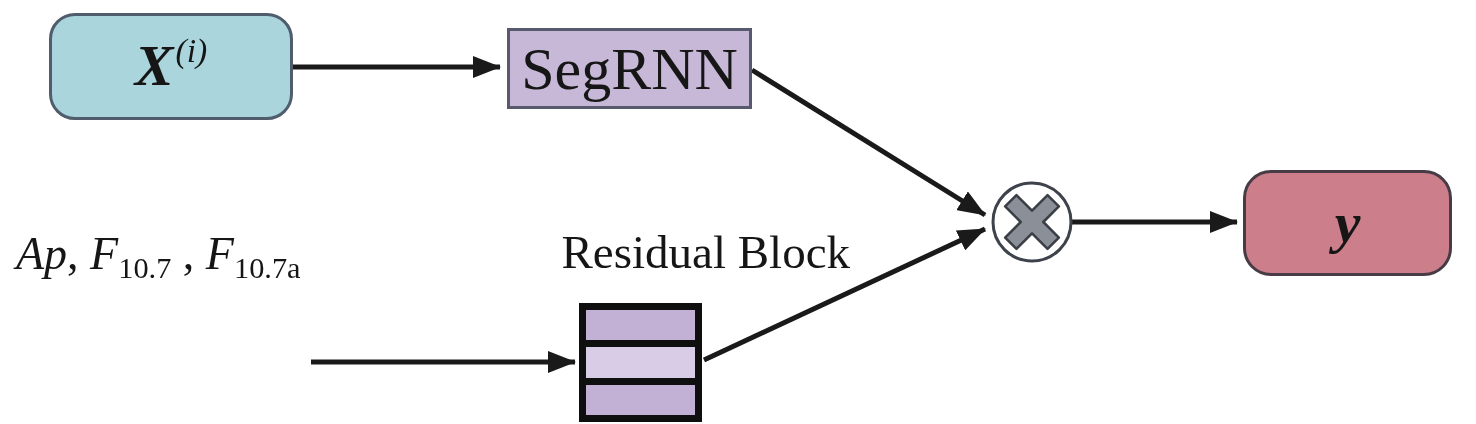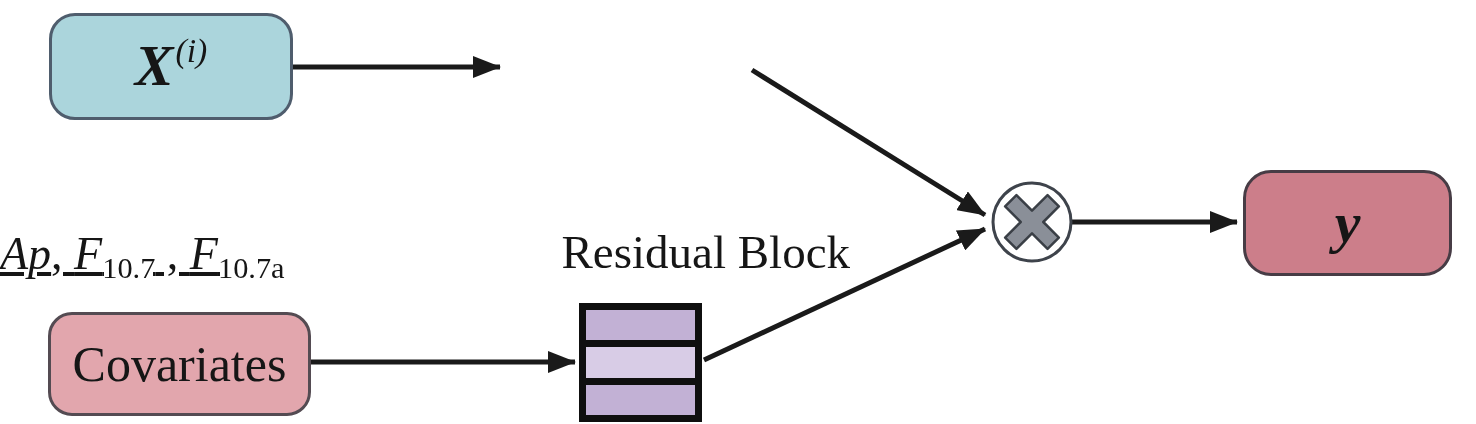--- a/index.html
+++ b/index.html
@@ -44,22 +44,22 @@
     left:48px; top:312px; width:263px; height:104px;
     background:var(--covariates_fill); border:3px solid var(--covariates_border); border-radius:24px;
     font-size:50px;
   }
   .node-output{
     left:1243px; top:170px; width:209px; height:106px;
     background:var(--output_fill); border:3px solid var(--output_border); border-radius:28px;
     font-size:58px; font-weight:bold; font-style:italic;
   }
   .covariate-vars{
-    position:absolute; left:0; top:226px; width:360px;
-    font-size:46px; font-style:italic; white-space:nowrap; line-height:1.2;text-decoration:underline;
+    position:absolute; left:16px; top:226px; width:360px;
+    font-size:46px; font-style:italic; white-space:nowrap; line-height:1.2;
   }
   .covariate-vars .upright{font-style:normal;}
   .covariate-vars sub{font-size:0.66em; font-style:normal; vertical-align:-0.28em; line-height:0;}
   .residual-label{
     position:absolute; left:450px; top:229px; width:400px;
     text-align:right; font-size:47px; line-height:1;
   }
   .residual-stack{
     position:absolute; left:579px; top:303px; width:123px; height:119px;
     box-sizing:border-box; background:var(--residual_frame);
@@ -93,28 +93,28 @@
     <g>
       <circle class="mult-circle" cx="1032" cy="222" r="39"></circle>
       <path class="mult-cross" transform="translate(1032,222) rotate(45)" d="M-30,-8 H-8 V-30 H8 V-8 H30 V8 H8 V30 H-8 V8 H-30 Z"></path>
     </g>
   </svg>
 
   <div class="node node-input">
     <span><span>X</span><sup>(i)</sup></span>
   </div>
 
+  <div class="node node-segrnn">
+    <span>SegRNN</span>
+  </div>
 
   <div class="covariate-vars">
     <span>Ap</span><span class="upright">, </span><span>F</span><sub>10.7</sub><span class="upright"> , </span><span>F</span><sub>10.7a</sub>
   </div>
 
-  <div class="node node-covariates">
-    <span>Covariates</span>
-  </div>
 
   <div class="residual-label">Residual Block</div>
 
   <div class="residual-stack">
     <div class="residual-layer"></div>
     <div class="residual-layer mid"></div>
     <div class="residual-layer"></div>
   </div>
 
   <div class="node node-output">

